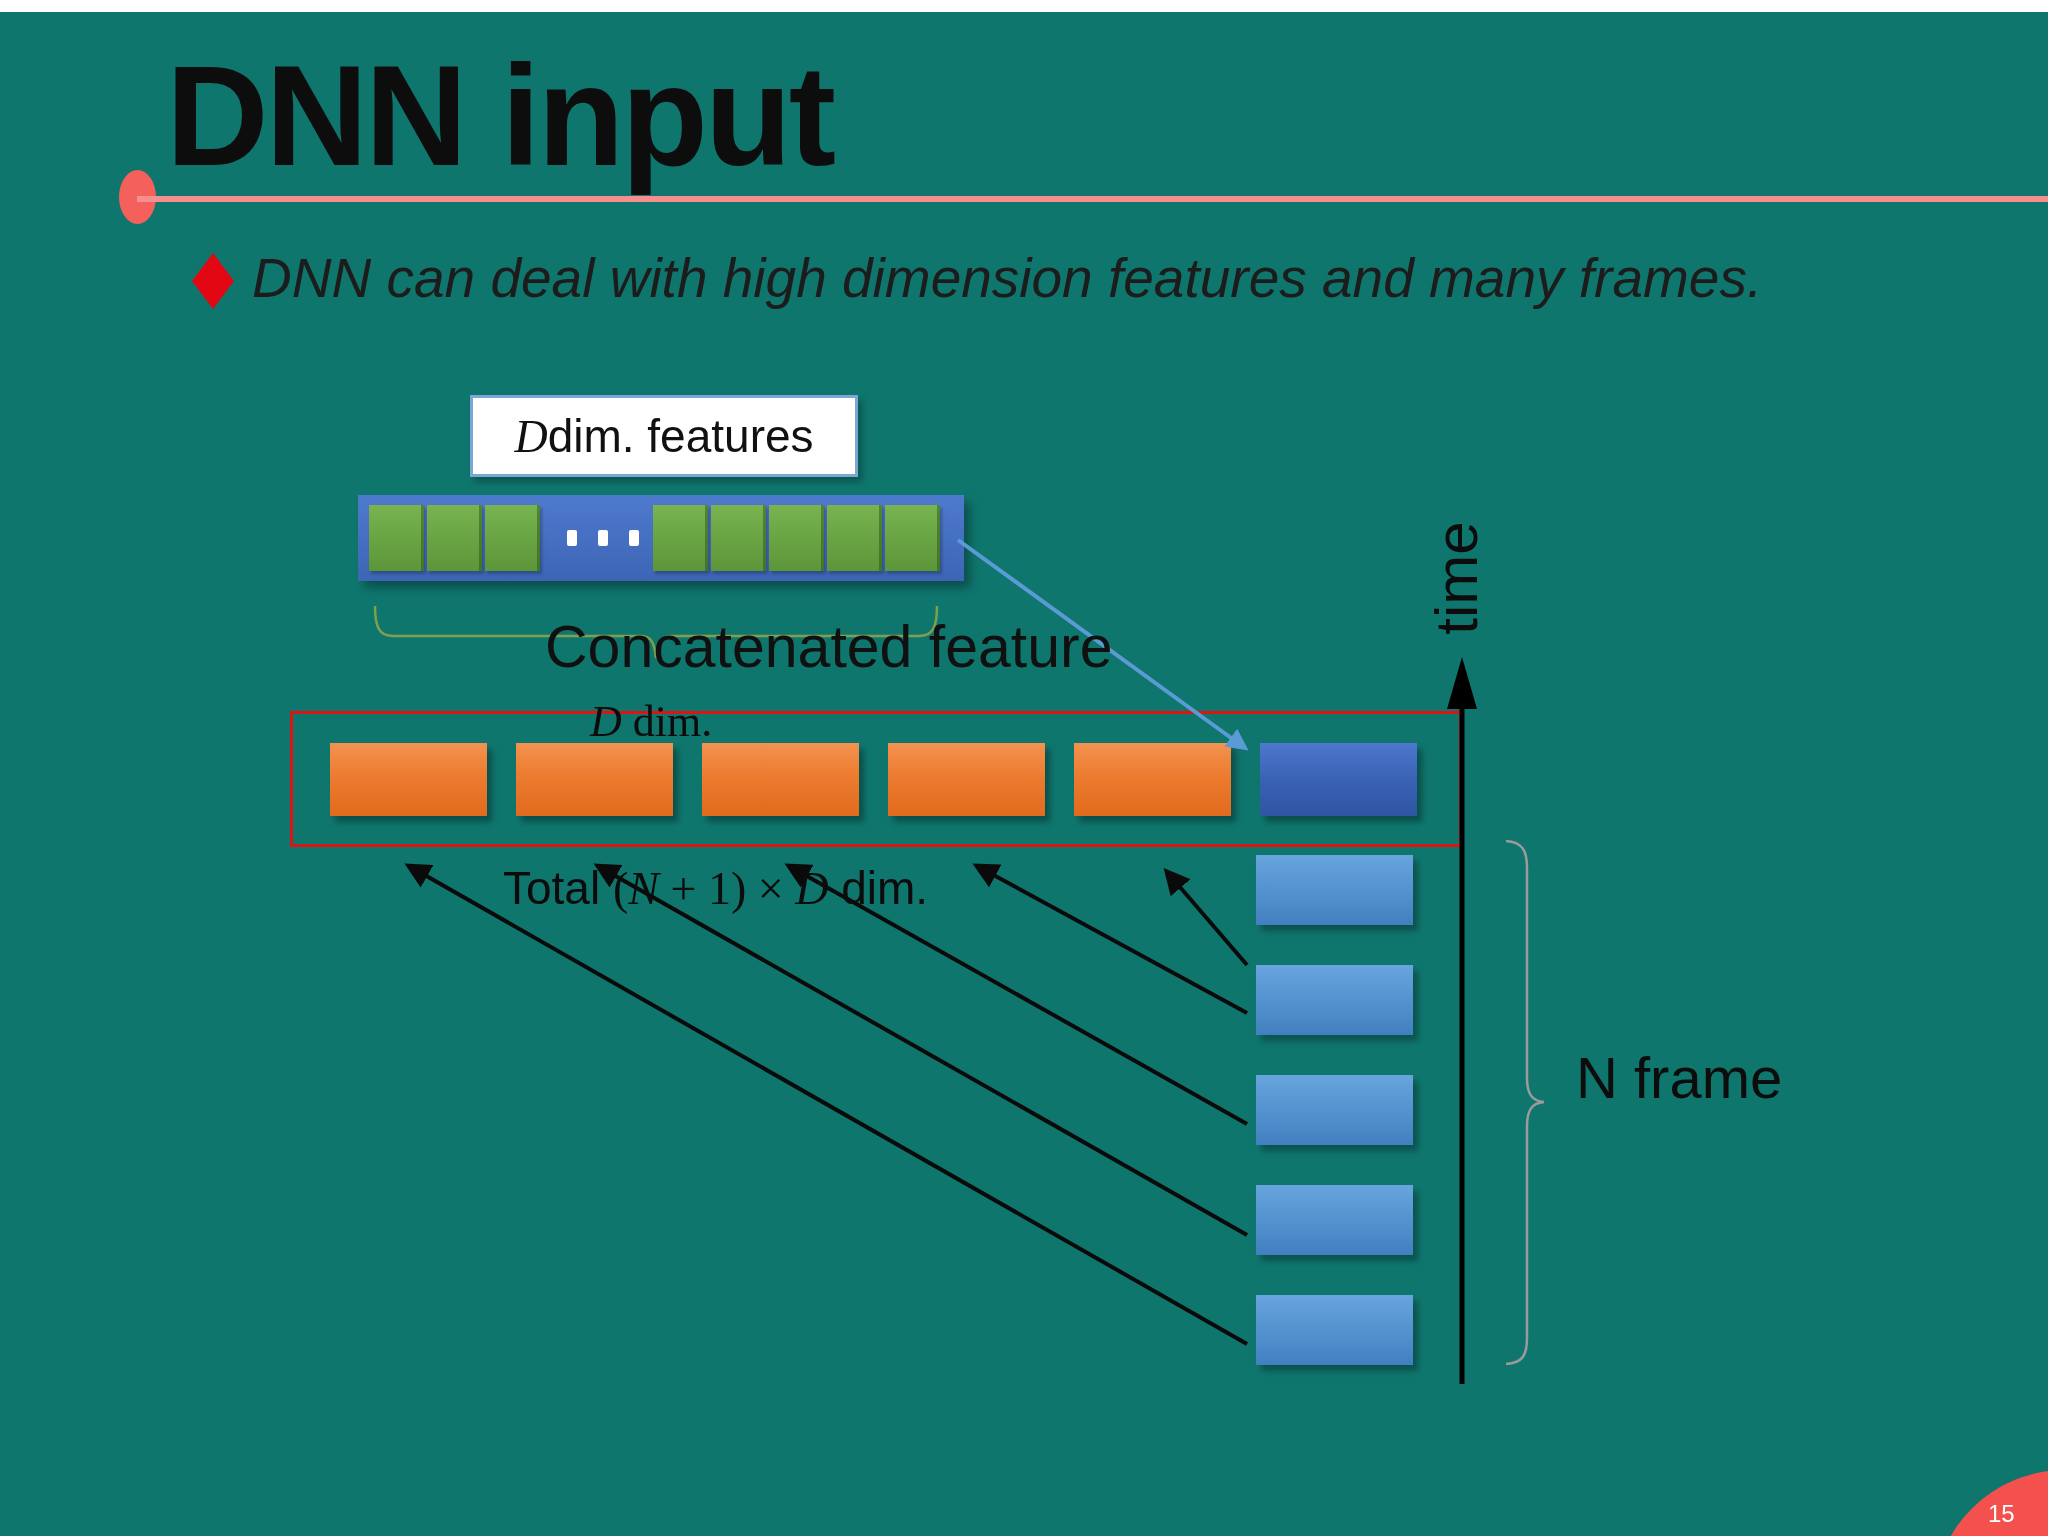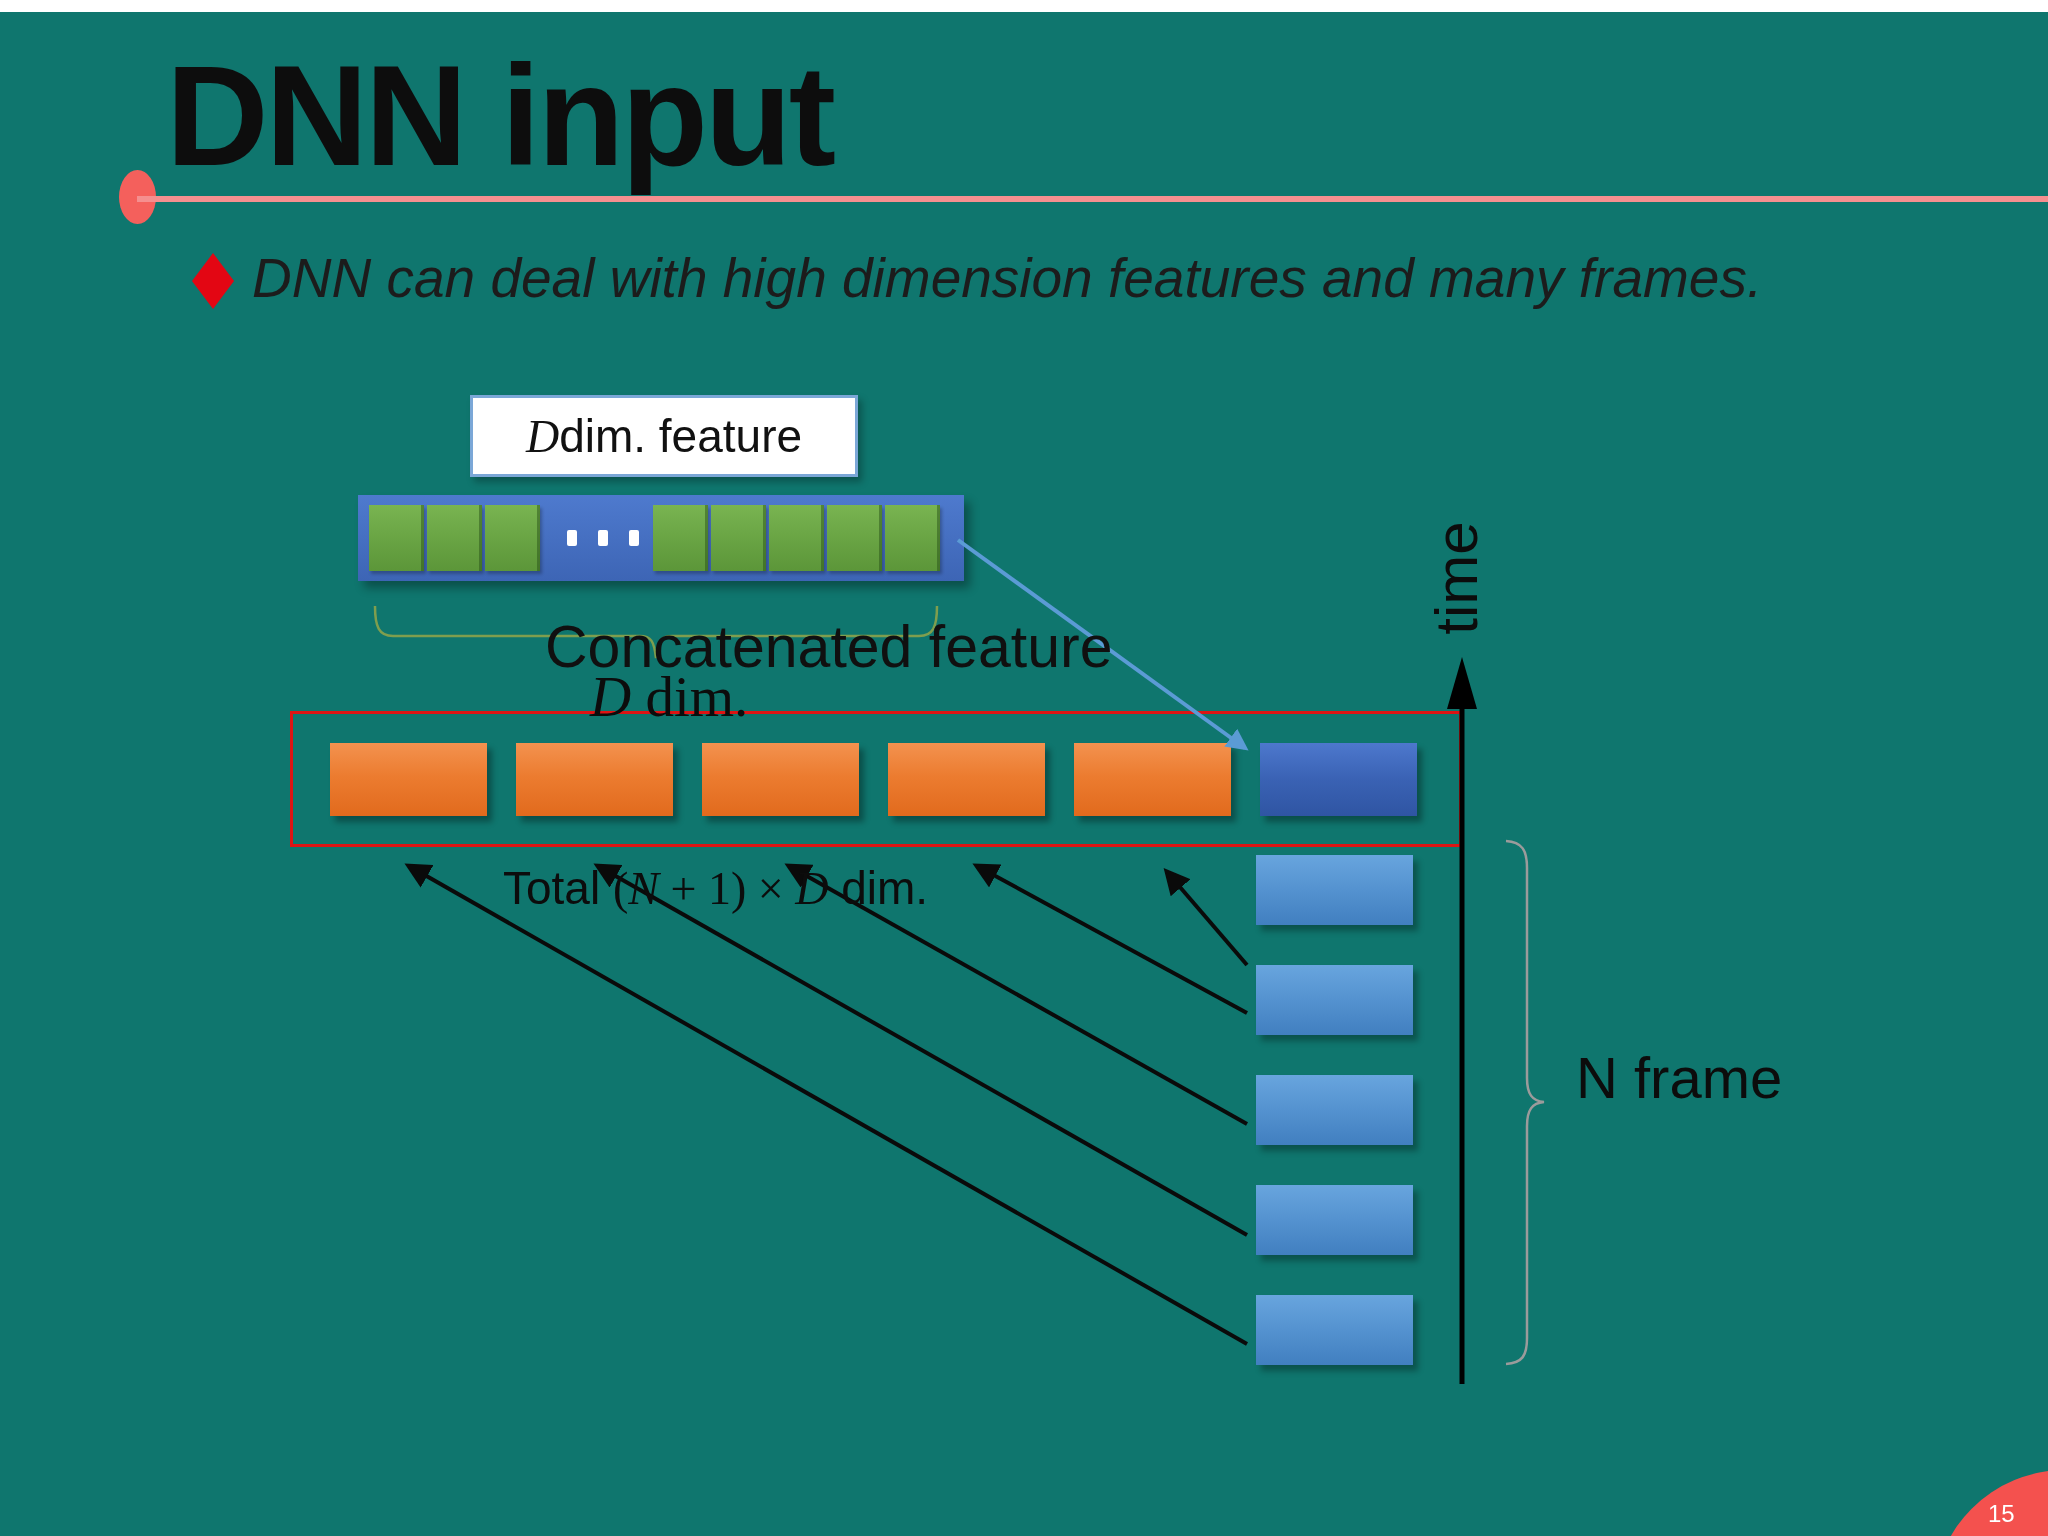--- a/index.html
+++ b/index.html
@@ -34,21 +34,21 @@
   .green-right{left:295px;}
   .green-cell{width:55px;height:66px;
          background:linear-gradient(180deg,#79b451,#68a343 55%,#5c9639);
          box-shadow:inset -3px 0 0 rgba(35,75,20,.45),2px 3px 3px rgba(0,0,0,.25);}
   .dots{position:absolute;left:198px;top:0;width:94px;height:86px;
         display:flex;align-items:center;justify-content:center;gap:21px;}
   .dot{width:10px;height:16px;background:#ffffff;border-radius:2px;}
 
   
   .concat-label{left:545px;top:601px;font-size:59px;color:#101010;white-space:nowrap;}
-  .ddim-label{left:590px;top:652px;font-size:57px;font-family:"Liberation Serif",serif;
+  .ddim-label{left:590px;top:684px;font-size:44px;font-family:"Liberation Serif",serif;
               color:#0c0c0c;white-space:nowrap;}
 
   
   .highlight-box{left:290px;top:699px;width:1166px;height:130px;border:3px solid #dd1414;}
   .vector-row{left:330px;top:731px;display:flex;gap:29px;}
   .orange-cells{display:flex;gap:29px;}
   .cell{width:157px;height:73px;}
   .orange-cell{background:linear-gradient(180deg,#f3924f,#ec7c30 45%,#e16a1d);
                box-shadow:5px 6px 6px rgba(0,0,0,.33);}
   .blue-cell{background:linear-gradient(180deg,#4d78cd,#3a62b4 50%,#2f55a3);
@@ -84,21 +84,21 @@
 
   <div class="abs title txt">DNN input</div>
   <div class="abs accent-dot"></div>
   <div class="abs accent-line"></div>
 
   <span class="abs diamond"></span>
   <div class="abs bullet-text txt">DNN can deal with high dimension features and many frames.</div>
 
   <div class="abs feature-label-box box">
     <span class="mi">D</span>
-      <span> dim. feature</span>
+      <span> dim. features</span>
   </div>
 
   <div class="abs concat-bar shape">
     <div class="green-group green-left">
       <div class="green-cell"></div>
     <div class="green-cell"></div>
         <div class="green-cell"></div>
       </div>
     <div class="dots">
       <span class="dot"></span>

